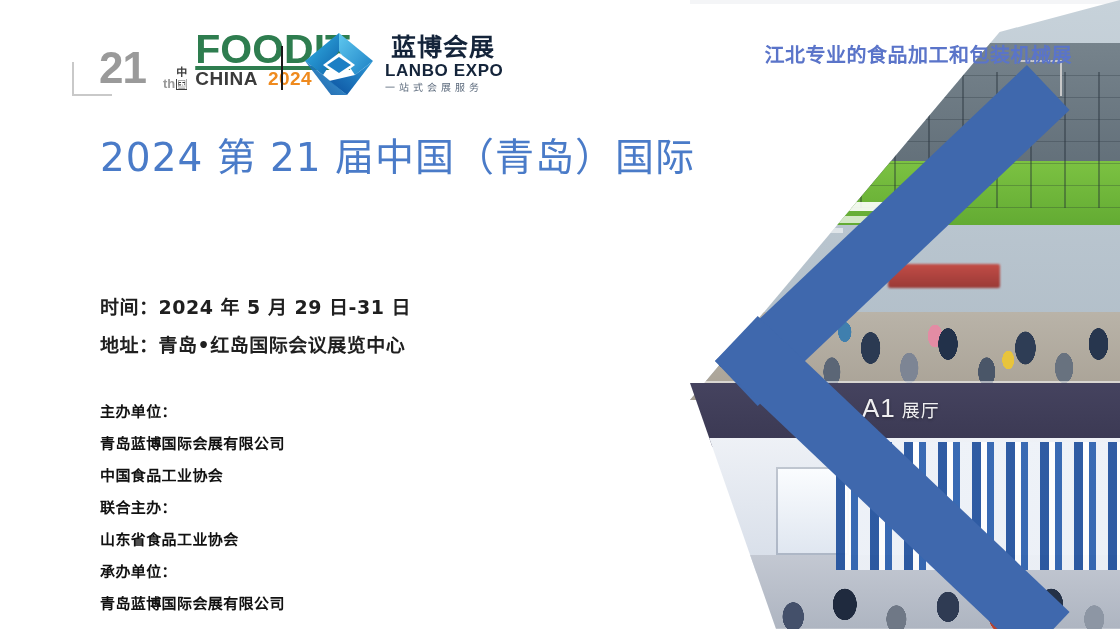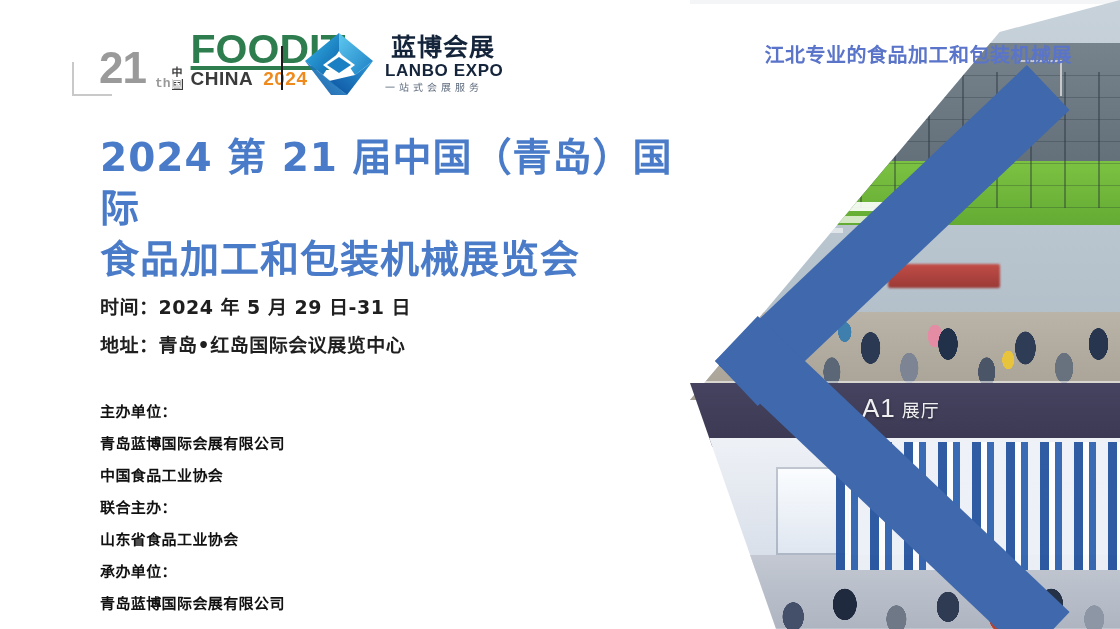--- a/index.html
+++ b/index.html
@@ -249,22 +249,21 @@
     line-height: 44px;
     letter-spacing: -1px;
     font-family: "Liberation Sans", sans-serif;
   }
   .foodit .th {
     font-size: 13px;
     font-weight: 700;
     color: #9a9a9a;
     line-height: 13px;
     margin-top: 2px;
-    margin-left: 9px;
-    font-family: Liberation Mono, monospace;
+    margin-left: 17px;
   }
   .foodit .zhongguo {
     display: flex;
     flex-direction: column;
     justify-content: center;
     margin: 2px 4px 0 1px;
     font-size: 11px;
     line-height: 11px;
     font-weight: 700;
     color: #3b3b3b;
@@ -365,21 +364,21 @@
     white-space: nowrap;
     font-family: "DejaVu Sans", sans-serif;
   }
 
   
   .headline {
     position: absolute;
     left: 100px; top: 132px;
     width: 610px;
     font-size: 39px;
-    font-weight: 700;
+    font-weight: 400;
     line-height: 51px;
     color: #4a7bc8;
     letter-spacing: 1px;
     font-family: "DejaVu Sans", sans-serif;
   }
 
   .meta {
     position: absolute;
     left: 100px; top: 288px;
     width: 560px;
@@ -490,21 +489,20 @@
       <div class="cn-name">蓝博会展</div>
       <div class="en-name">LANBO EXPO</div>
       <div class="slogan">一站式会展服务</div>
     </div>
   </div>
 
   <div class="tagline">江北专业的食品加工和包装机械展</div>
 
   <div class="headline">
     <div>2024 第 21 届中国（青岛）国际</div>
-    <div>食品加工和包装机械展览会</div>
   </div>
 
   <div class="meta">
     <div class="meta-line">时间：2024 年 5 月 29 日-31 日</div>
     <div class="meta-line">地址：青岛•红岛国际会议展览中心</div>
   </div>
 
   <div class="orgs">
     <div class="org-line">主办单位：</div>
     <div class="org-line">青岛蓝博国际会展有限公司</div>

